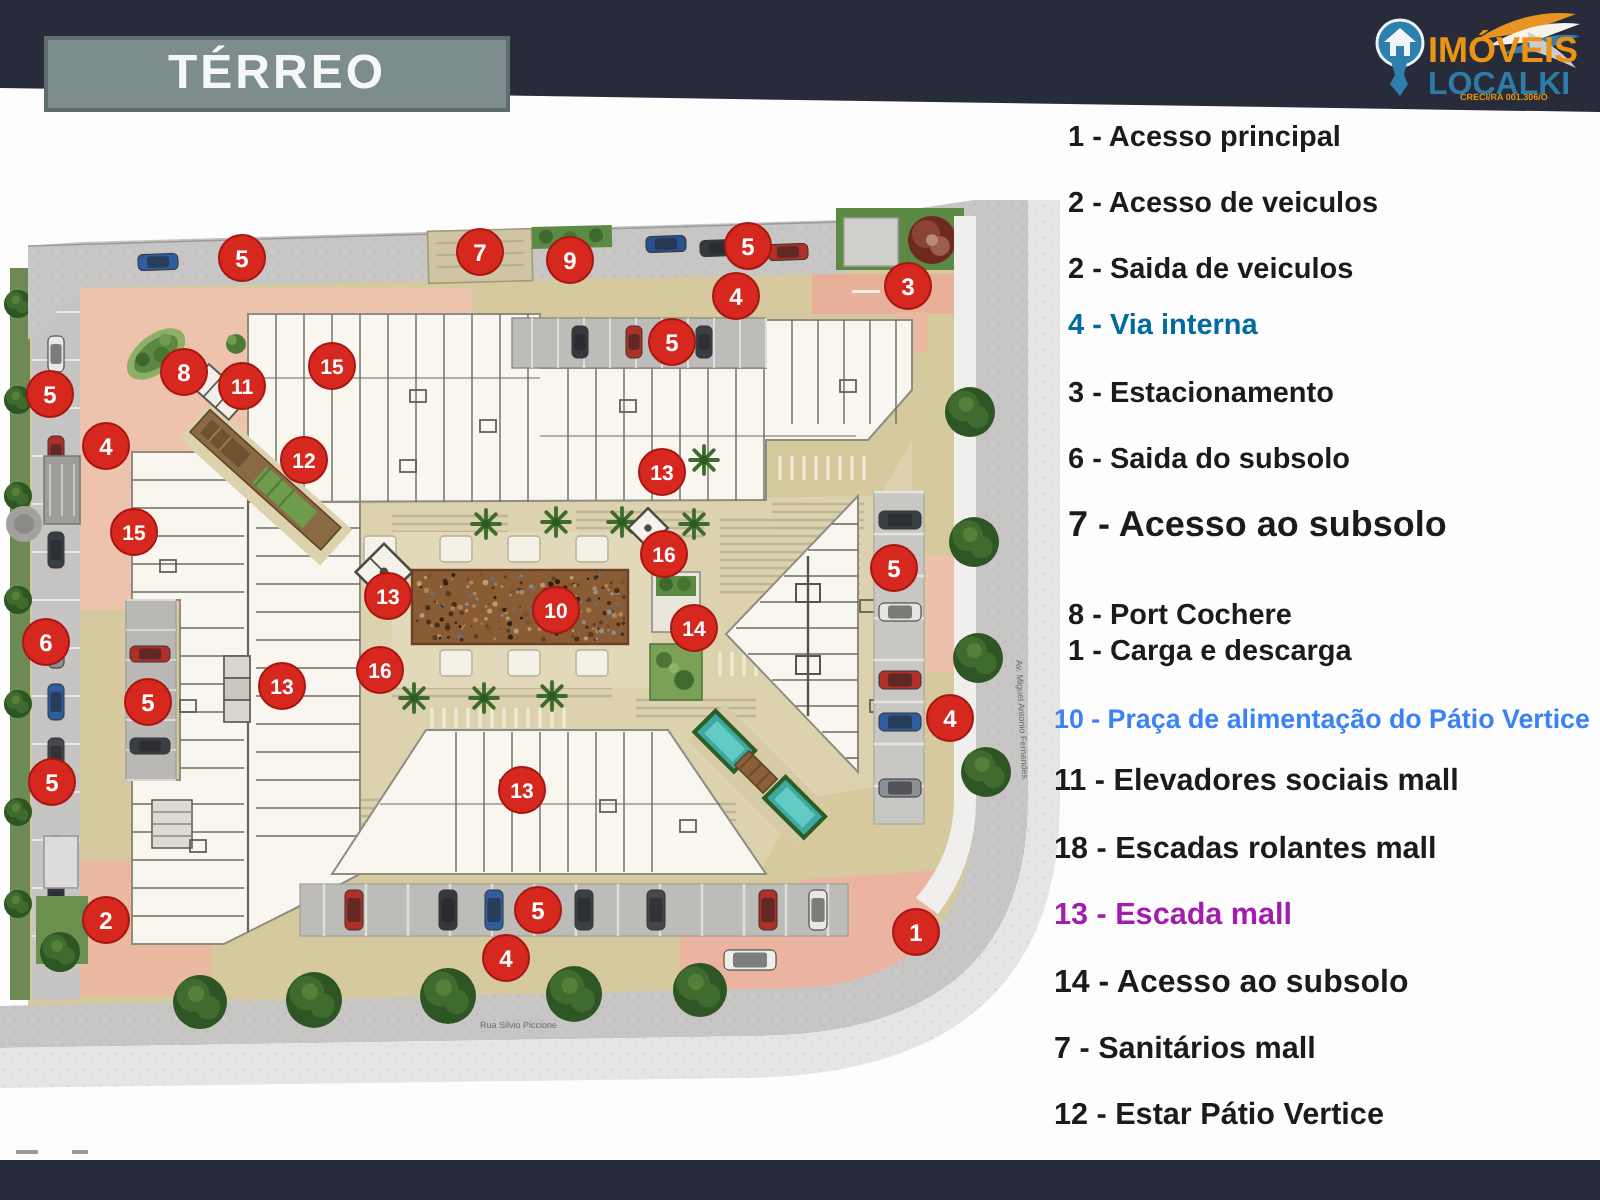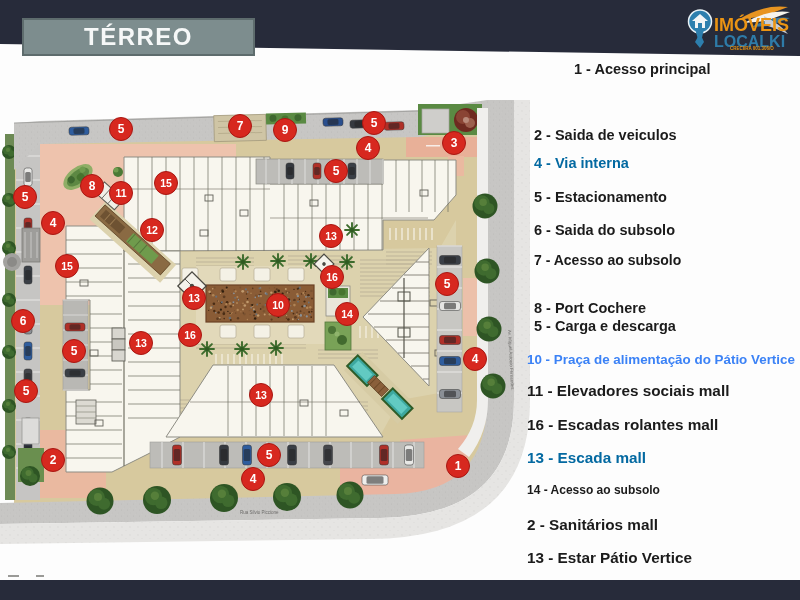--- a/index.html
+++ b/index.html
@@ -1084,50 +1084,51 @@
         <g>
           <circle cx="269" cy="355" r="11.5" fill="#d7281f" stroke="#a81712" stroke-width="1"></circle>
           <text x="269" y="359.32" font-size="12" font-weight="bold" fill="#fff" text-anchor="middle" font-family="Liberation Sans, sans-serif">5</text>
         </g>
         <g>
           <circle cx="253" cy="379" r="11.5" fill="#d7281f" stroke="#a81712" stroke-width="1"></circle>
           <text x="253" y="383.32" font-size="12" font-weight="bold" fill="#fff" text-anchor="middle" font-family="Liberation Sans, sans-serif">4</text>
         </g>
       </svg></div>
 
-<div style="position:absolute;left:534px;top:61px;font-size:14.5px;font-weight:bold;color:#1b1b1b;white-space:nowrap;margin-left:40px;">1 - Acesso principal</div>
-
+<div style="position:absolute;left:534px;top:61px;font-size:14.5px;font-weight:bold;color:#1b1b1b;white-space:nowrap;">1 - Acesso principal</div>
+
+<div style="position:absolute;left:534px;top:94px;font-size:14.5px;font-weight:bold;color:#1b1b1b;white-space:nowrap;">2 - Acesso de veiculos</div>
 
 <div style="position:absolute;left:534px;top:127px;font-size:14.5px;font-weight:bold;color:#1b1b1b;white-space:nowrap;">2 - Saida de veiculos</div>
 
 <div style="position:absolute;left:534px;top:155px;font-size:14.5px;font-weight:bold;color:#0369a1;white-space:nowrap;">4 - Via interna</div>
 
-<div style="position:absolute;left:534px;top:189px;font-size:14.5px;font-weight:bold;color:#1b1b1b;white-space:nowrap;">5 - Estacionamento</div>
+<div style="position:absolute;left:534px;top:189px;font-size:14.5px;font-weight:bold;color:#1b1b1b;white-space:nowrap;">3 - Estacionamento</div>
 
 <div style="position:absolute;left:534px;top:222px;font-size:14.5px;font-weight:bold;color:#1b1b1b;white-space:nowrap;text-align:right;">6 - Saida do subsolo</div>
 
-<div style="position:absolute;left:534px;top:252px;font-size:14px;font-weight:bold;color:#1b1b1b;white-space:nowrap;">7 - Acesso ao subsolo</div>
+<div style="position:absolute;left:534px;top:252px;font-size:18px;font-weight:bold;color:#1b1b1b;white-space:nowrap;">7 - Acesso ao subsolo</div>
 
 <div style="position:absolute;left:534px;top:300px;font-size:14.5px;font-weight:bold;color:#1b1b1b;white-space:nowrap;">8 - Port Cochere</div>
 
-<div style="position:absolute;left:534px;top:318px;font-size:14.5px;font-weight:bold;color:#1b1b1b;white-space:nowrap;">5 - Carga e descarga</div>
+<div style="position:absolute;left:534px;top:318px;font-size:14.5px;font-weight:bold;color:#1b1b1b;white-space:nowrap;">1 - Carga e descarga</div>
 
 <div style="position:absolute;left:527px;top:352px;font-size:13.4px;font-weight:bold;color:#3b82f6;white-space:nowrap;">10 - Praça de alimentação do Pátio Vertice</div>
 
 <div style="position:absolute;left:527px;top:382px;font-size:15.3px;font-weight:bold;color:#1b1b1b;white-space:nowrap;">11 - Elevadores sociais mall</div>
 
-<div style="position:absolute;left:527px;top:416px;font-size:15.3px;font-weight:bold;color:#1b1b1b;white-space:nowrap;">16 - Escadas rolantes mall</div>
-
-<div style="position:absolute;left:527px;top:449px;font-size:15.3px;font-weight:bold;color:#0369a1;white-space:nowrap;">13 - Escada mall</div>
-
-<div style="position:absolute;left:527px;top:483px;font-size:12px;font-weight:bold;color:#1b1b1b;white-space:nowrap;">14 - Acesso ao subsolo</div>
-
-<div style="position:absolute;left:527px;top:516px;font-size:15.3px;font-weight:bold;color:#1b1b1b;white-space:nowrap;">2 - Sanitários mall</div>
-
-<div style="position:absolute;left:527px;top:549px;font-size:15.3px;font-weight:bold;color:#1b1b1b;white-space:nowrap;">13 - Estar Pátio Vertice</div>
+<div style="position:absolute;left:527px;top:416px;font-size:15.3px;font-weight:bold;color:#1b1b1b;white-space:nowrap;">18 - Escadas rolantes mall</div>
+
+<div style="position:absolute;left:527px;top:449px;font-size:15.3px;font-weight:bold;color:#a21caf;white-space:nowrap;">13 - Escada mall</div>
+
+<div style="position:absolute;left:527px;top:483px;font-size:16px;font-weight:bold;color:#1b1b1b;white-space:nowrap;">14 - Acesso ao subsolo</div>
+
+<div style="position:absolute;left:527px;top:516px;font-size:15.3px;font-weight:bold;color:#1b1b1b;white-space:nowrap;">7 - Sanitários mall</div>
+
+<div style="position:absolute;left:527px;top:549px;font-size:15.3px;font-weight:bold;color:#1b1b1b;white-space:nowrap;">12 - Estar Pátio Vertice</div>
 
 <div class="abs" style="left:8px;top:575px;width:11px;height:2px;background:#9a9a97;"></div>
 
 <div class="abs" style="left:36px;top:575px;width:8px;height:2px;background:#9a9a97;"></div>
 
 <div class="abs" style="left:0;top:580px;width:800px;height:20px;background:#272b3a;"></div>
 
 </div>
 
 </body></html>

